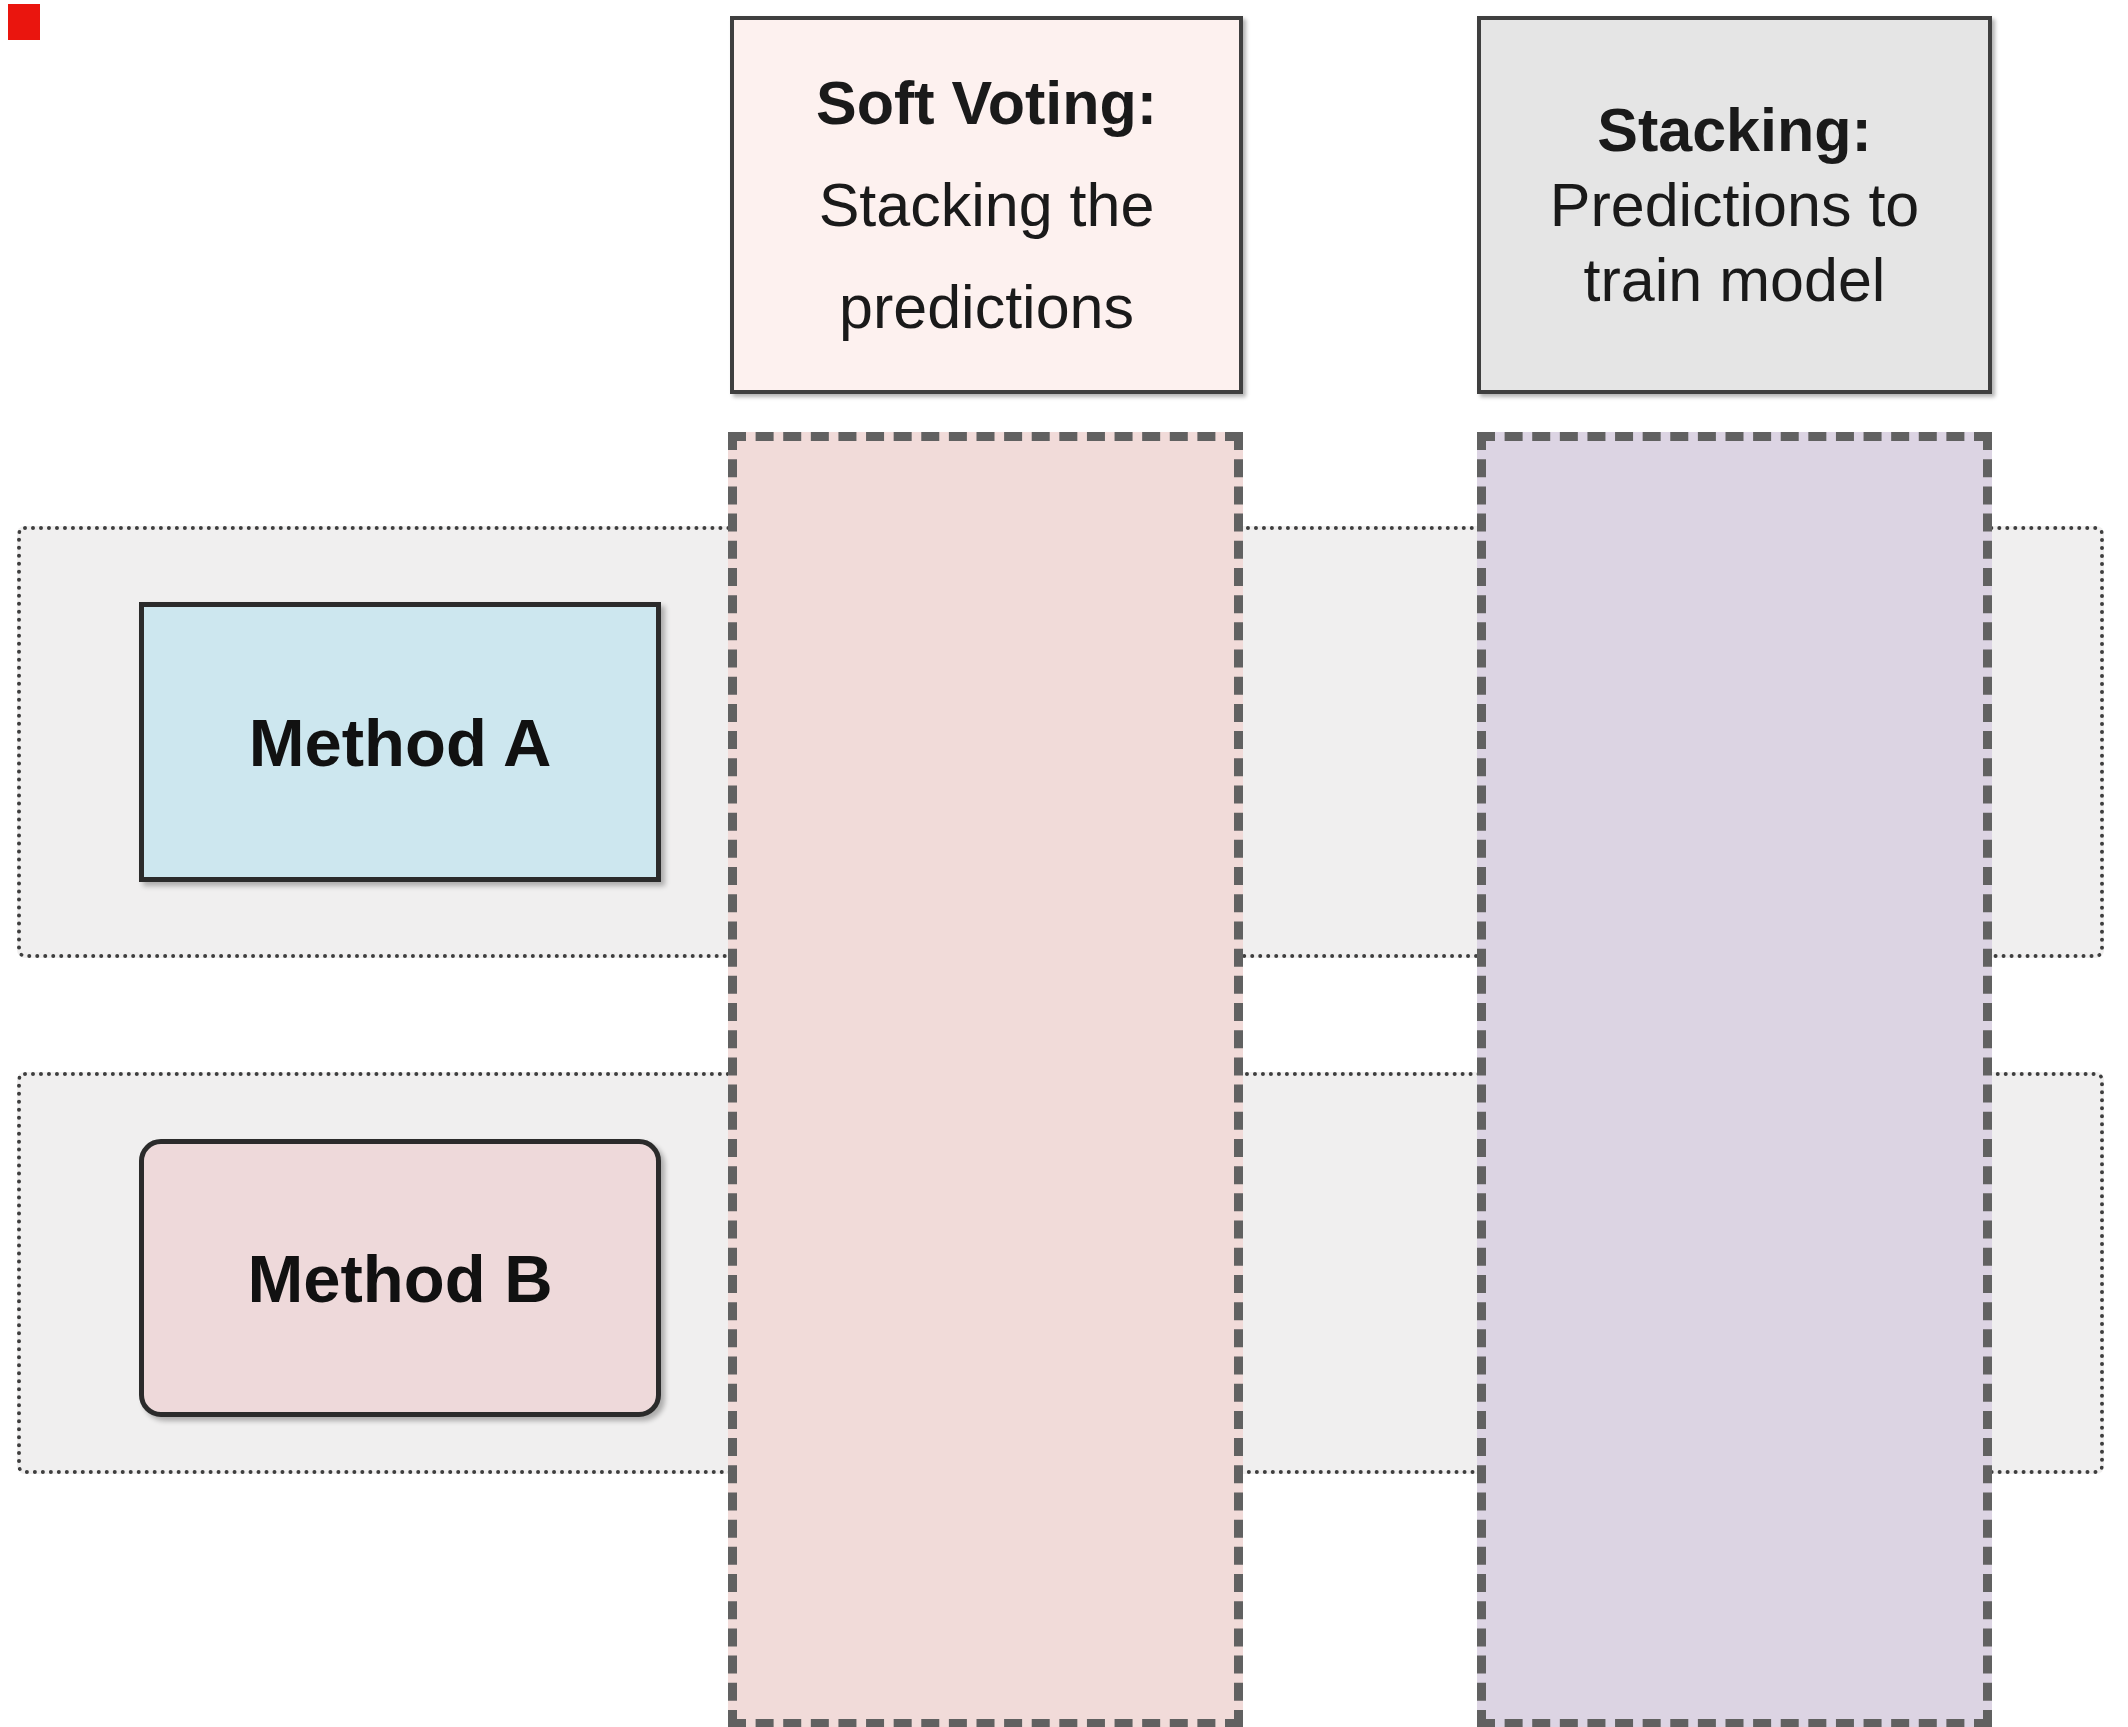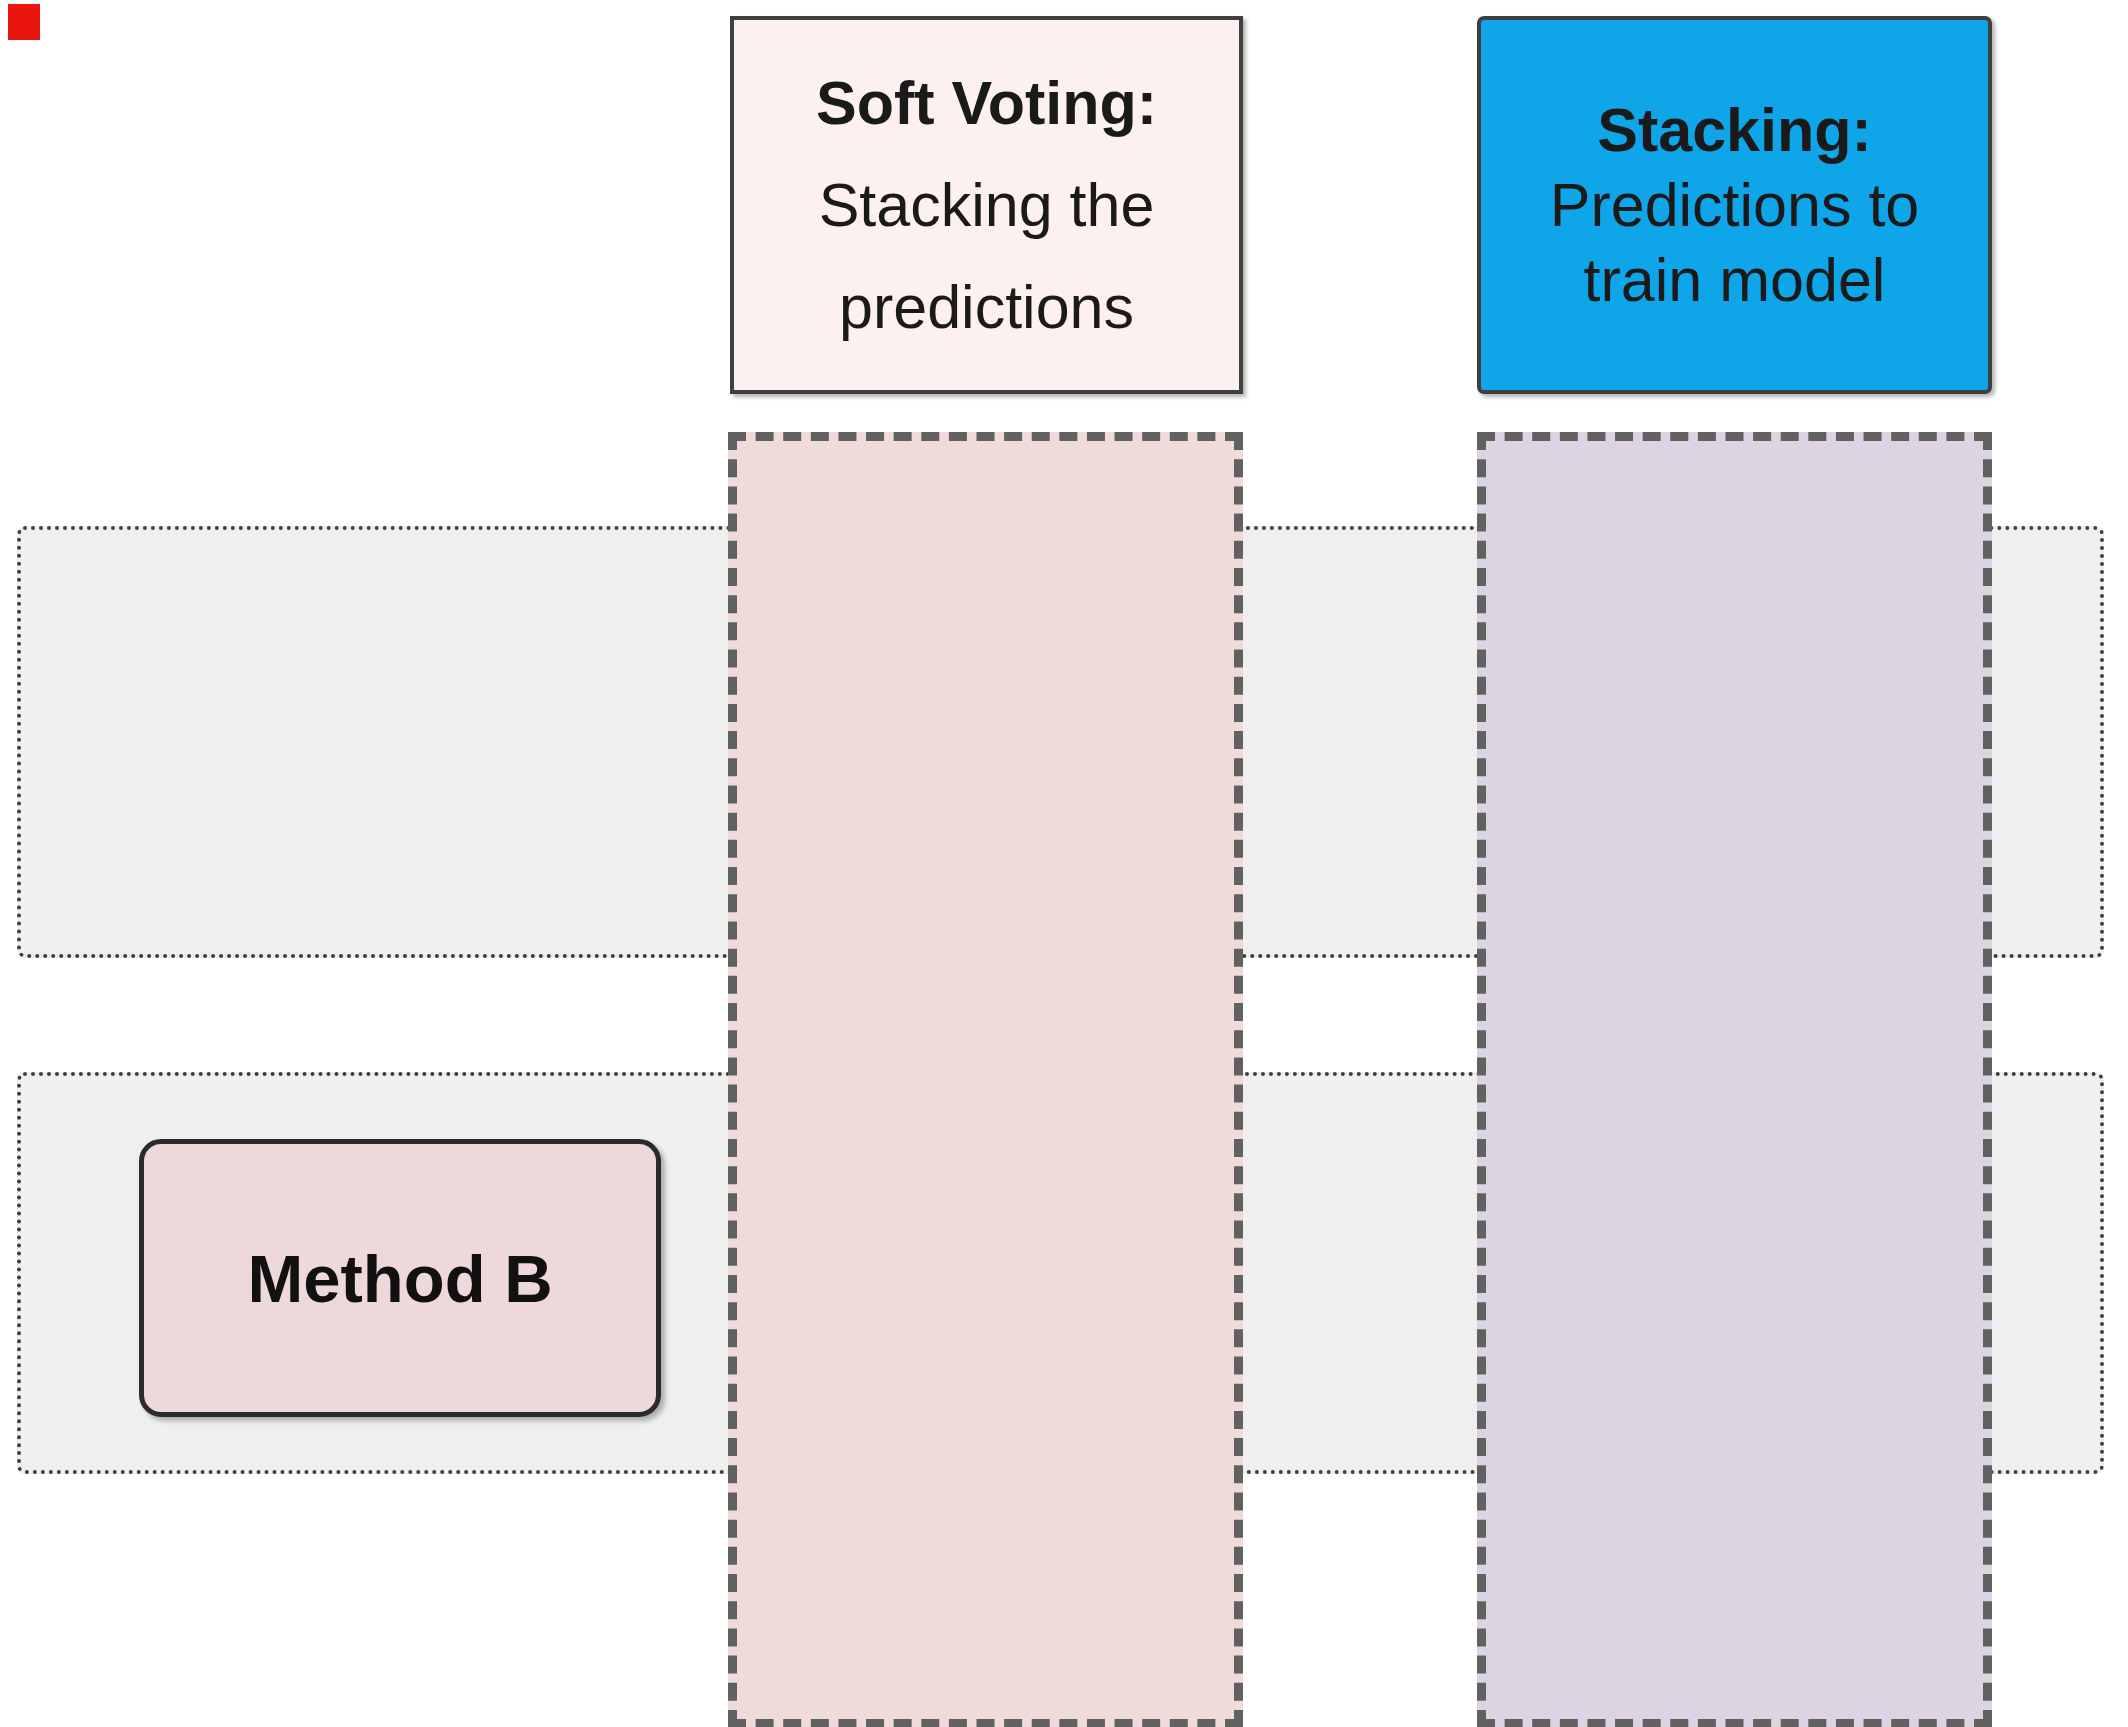--- a/index.html
+++ b/index.html
@@ -32,21 +32,21 @@
   .col-purple{background:#dcd4e3;}
 
   
   .header-box{
     border:4px solid #3f3f3f;z-index:3;
     display:flex;flex-direction:column;align-items:center;justify-content:center;
     text-align:center;color:#1a1a1a;font-size:61px;line-height:75px;
     box-shadow:3px 3px 4px rgba(0,0,0,0.30);
   }
   .header-soft{background:#fdf1ef;}
-  .header-stack{background:#0ea5e9;border-radius:7px;}
+  .header-stack{background:#e5e5e5;}
   .header-box .title{font-weight:700;white-space:nowrap;}
   .header-box .hline{white-space:nowrap;}
 
   
   .inner-box{
     position:absolute;box-sizing:border-box;
     background:#f2f1f1;border:4px solid #1d1d1d;
     display:flex;flex-direction:column;align-items:center;justify-content:center;
     text-align:center;font-weight:700;font-size:47px;line-height:61px;color:#0d0d0d;
     box-shadow:3px 3px 4px rgba(0,0,0,0.25);
@@ -68,20 +68,23 @@
 <body>
 
 <div class="canvas">
 
   <div class="abs red-marker" style="left:8px;top:4px;width:32px;height:36px;"></div>
 
   <div class="abs row" style="left:17px;top:526px;width:2087px;height:432px;"></div>
 
   <div class="abs row" style="left:17px;top:1072px;width:2087px;height:402px;"></div>
 
+  <div class="abs method-box" style="left:139px;top:602px;width:522px;height:280px;">
+    <span>Method A</span>
+  </div>
 
   <div class="abs method-box method-b" style="left:139px;top:1139px;width:522px;height:278px;">
     <span>Method B</span>
   </div>
 
   <div class="abs column col-pink" style="left:728px;top:432px;width:515px;height:1296px;"></div>
 
   <div class="abs column col-purple" style="left:1477px;top:432px;width:515px;height:1296px;"></div>
 
   <div class="abs header-box header-soft" style="left:730px;top:16px;width:513px;height:378px;gap:27px;">

